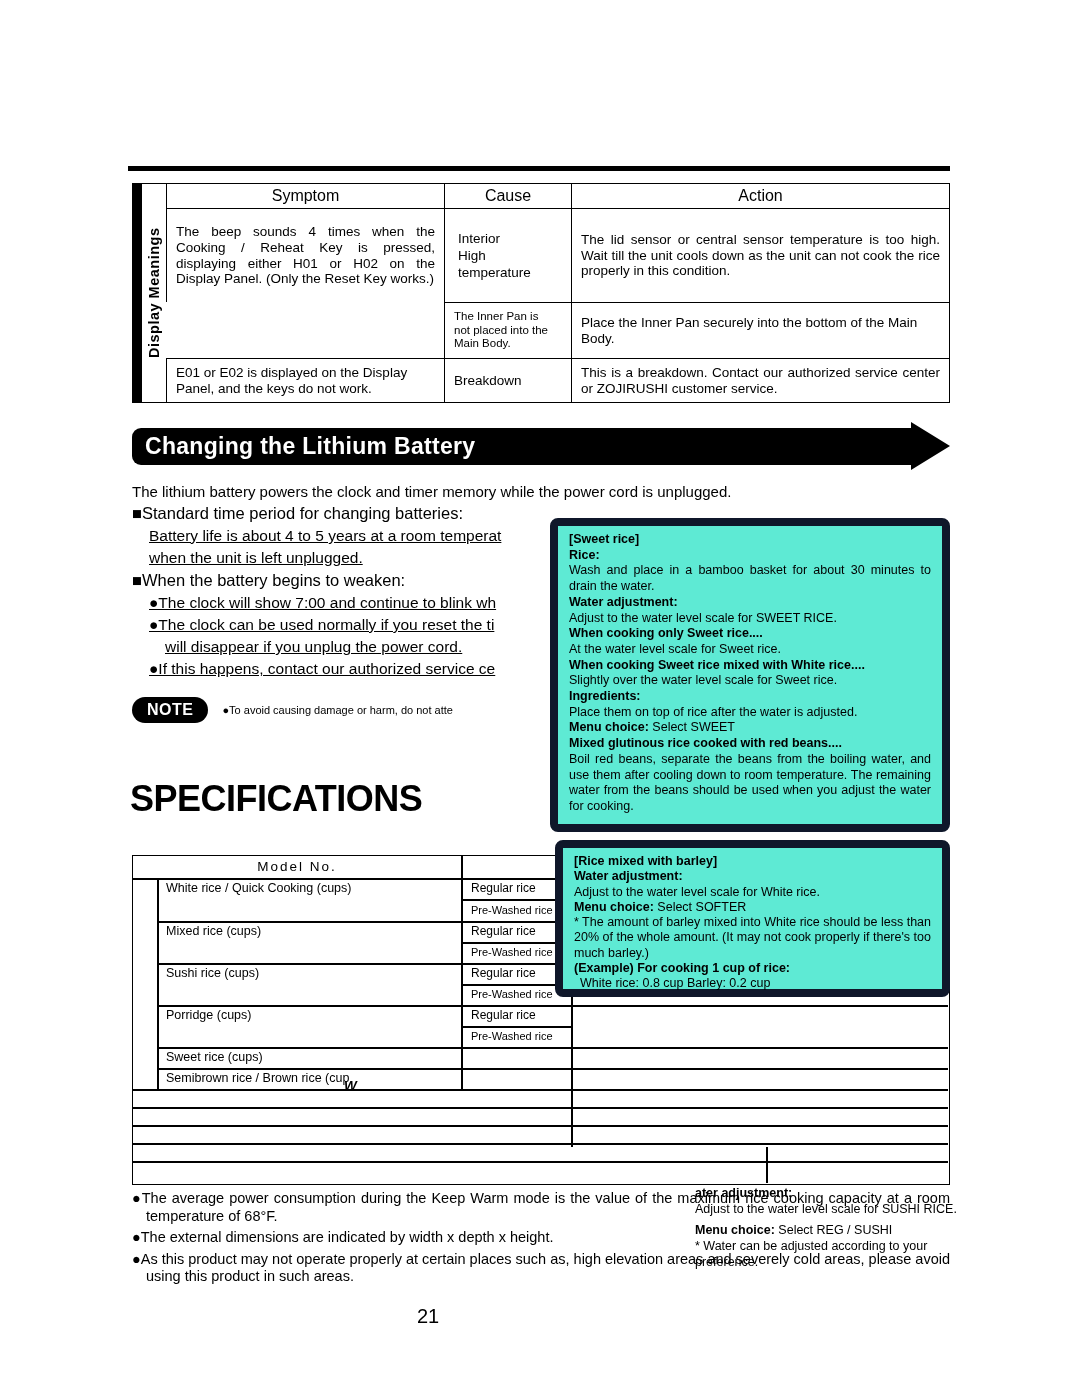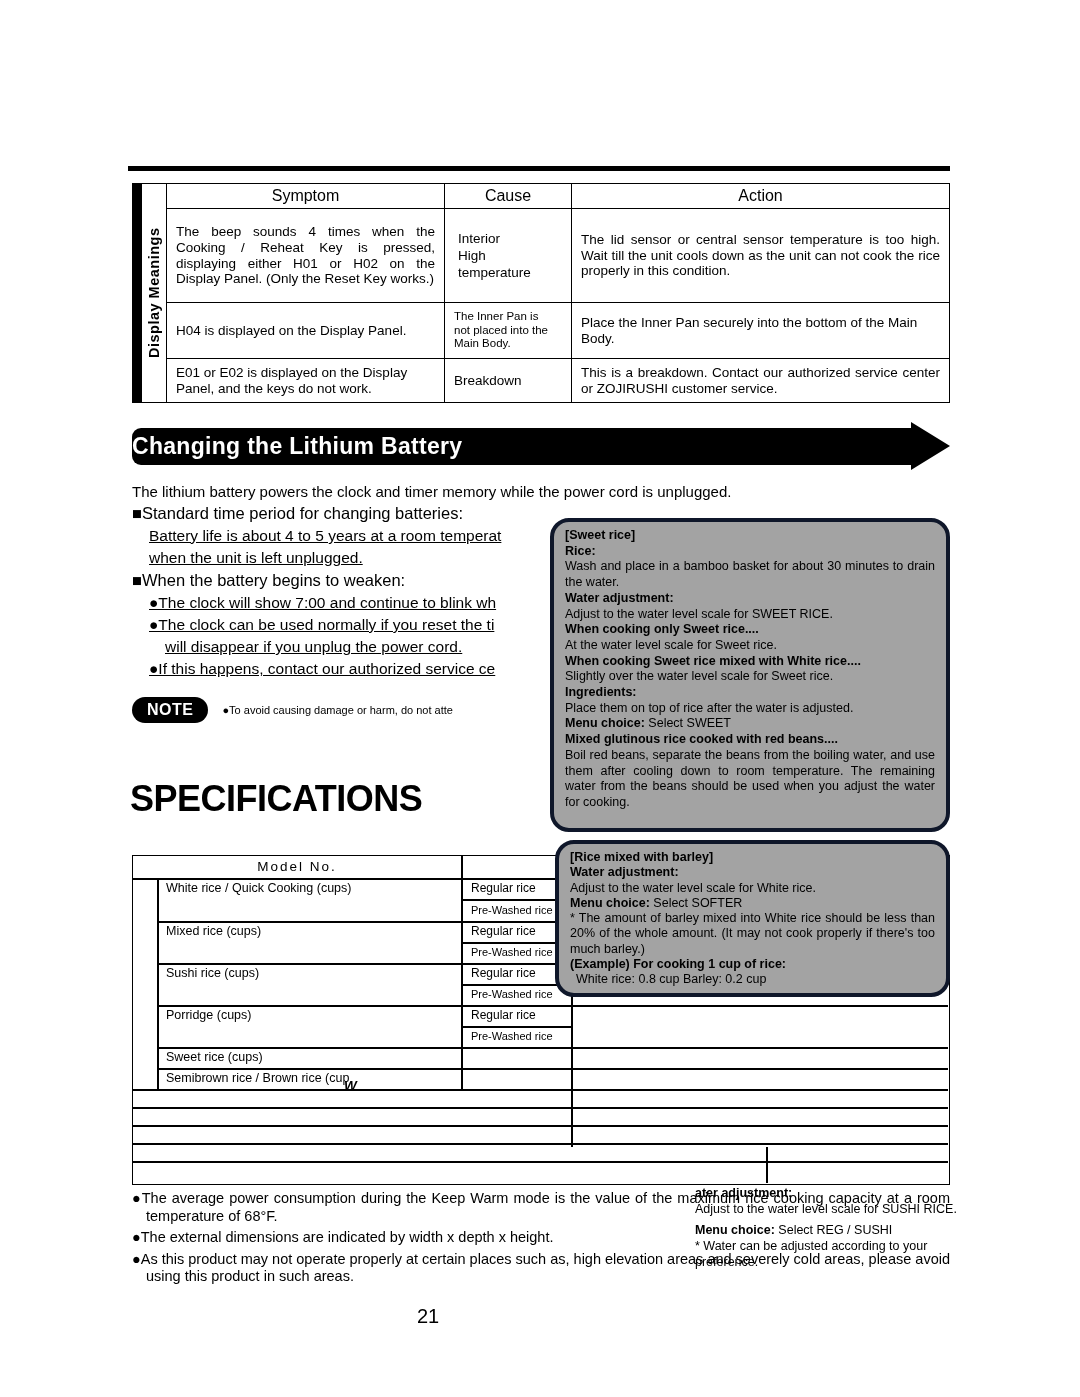--- a/index.html
+++ b/index.html
@@ -25,21 +25,21 @@
       font-weight:700; font-size:14.5px; letter-spacing:.5px; white-space:nowrap; }
   .cell-pad { padding:3px 9px; width:100%; }
   .just { text-align:justify; }
   .t14 { font-size:13.5px; line-height:15.8px; }
   .t12 { font-size:11.5px; line-height:13.5px; }
   .cause1 { width:84px; padding-left:13px; font-size:13.5px; line-height:17px; }
 
   
   .banner { position:absolute; left:132px; top:428px; width:780px; height:37px; background:#000;
       border-radius:9px 0 0 9px; color:#fff; display:flex; align-items:center; }
-  .banner-title { font-weight:700; font-size:23px; letter-spacing:.3px; }
+  .banner-title { font-weight:700; font-size:23px; padding-left:13px; letter-spacing:.3px; }
   .banner-arrow { position:absolute; left:911px; top:422px; width:0; height:0;
       border-top:24.5px solid transparent; border-bottom:24.5px solid transparent;
       border-left:39px solid #000; }
 
   
   .battery-block { position:absolute; left:132px; top:481px; width:818px; }
   .bat-intro { font-size:15px; line-height:21px; }
   .bat-head { font-size:16.5px; line-height:23px; }
   .bat-line { font-size:15.5px; line-height:22px; white-space:nowrap;text-decoration:underline; }
   .ind1 { padding-left:17px; }
@@ -58,21 +58,21 @@
   .hl { position:absolute; height:1.5px; background:#000; }
   .vl { position:absolute; width:1.5px; background:#000; }
   .spec-label { position:absolute; font-size:12.5px; white-space:nowrap; }
   .spec-model { position:absolute; left:0; top:0; width:328px; height:22px; line-height:22px;
       text-align:center; font-size:13.5px; letter-spacing:2px; }
   .sub-val { position:absolute; left:338px; font-size:12px; white-space:nowrap; }
   .sub-val2 { font-size:11px; }
   .frag { position:absolute; left:211px; top:222px; font-size:13.5px; font-weight:700; font-style:italic; }
 
   
-  .info-box { position:absolute; background:#a3a3a3; border:4px solid #0f172a; border-radius:19px;
+  .info-box { position:absolute; background:#5eead4; border:8px solid #0f172a; border-radius:8px;
       padding:6px 11px 4px 11px; font-size:12.5px; line-height:15.7px; z-index:5; }
   .sweet-box { left:550px; top:518px; width:400px; height:314px; }
   .barley-box { left:555px; top:840px; width:395px; height:157px; line-height:15.3px; }
   .bx-b { font-weight:700; }
   .bx-j { text-align:justify; }
 
   
   .footer-block { position:absolute; left:132px; top:1190px; width:818px; font-size:14.5px;
       line-height:17.5px; }
   .just-full { text-align:justify; text-align-last:justify; }
@@ -104,23 +104,20 @@
     <div class="dt-cell bt" style="grid-row:2;grid-column:2;">
       <div class="cell-pad t14 just">The beep sounds 4 times when the Cooking / Reheat Key is pressed, displaying either H01 or H02 on the Display Panel. (Only the Reset Key works.)</div>
     </div>
     <div class="dt-cell bt" style="grid-row:2;grid-column:3;">
       <div class="cause1">Interior High temperature</div>
     </div>
     <div class="dt-cell bt" style="grid-row:2;grid-column:4;">
       <div class="cell-pad t14 just">The lid sensor or central sensor temperature is too high. Wait till the unit cools down as the unit can not cook the rice properly in this condition.</div>
     </div>
 
-    <div class="dt-cell bt" style="grid-row:3;grid-column:2;">
-      <div class="cell-pad t14">H04 is displayed on the Display Panel.</div>
-    </div>
     <div class="dt-cell bt" style="grid-row:3;grid-column:3;">
       <div class="cell-pad t12" style="padding-left:9px;width:120px;">The Inner Pan is not placed into the Main Body.</div>
     </div>
     <div class="dt-cell bt" style="grid-row:3;grid-column:4;">
       <div class="cell-pad t14">Place the Inner Pan securely into the bottom of the Main Body.</div>
     </div>
 
     <div class="dt-cell bt" style="grid-row:4;grid-column:2;">
       <div class="cell-pad t14">E01 or E02 is displayed on the Display Panel, and the keys do not work.</div>
     </div>

